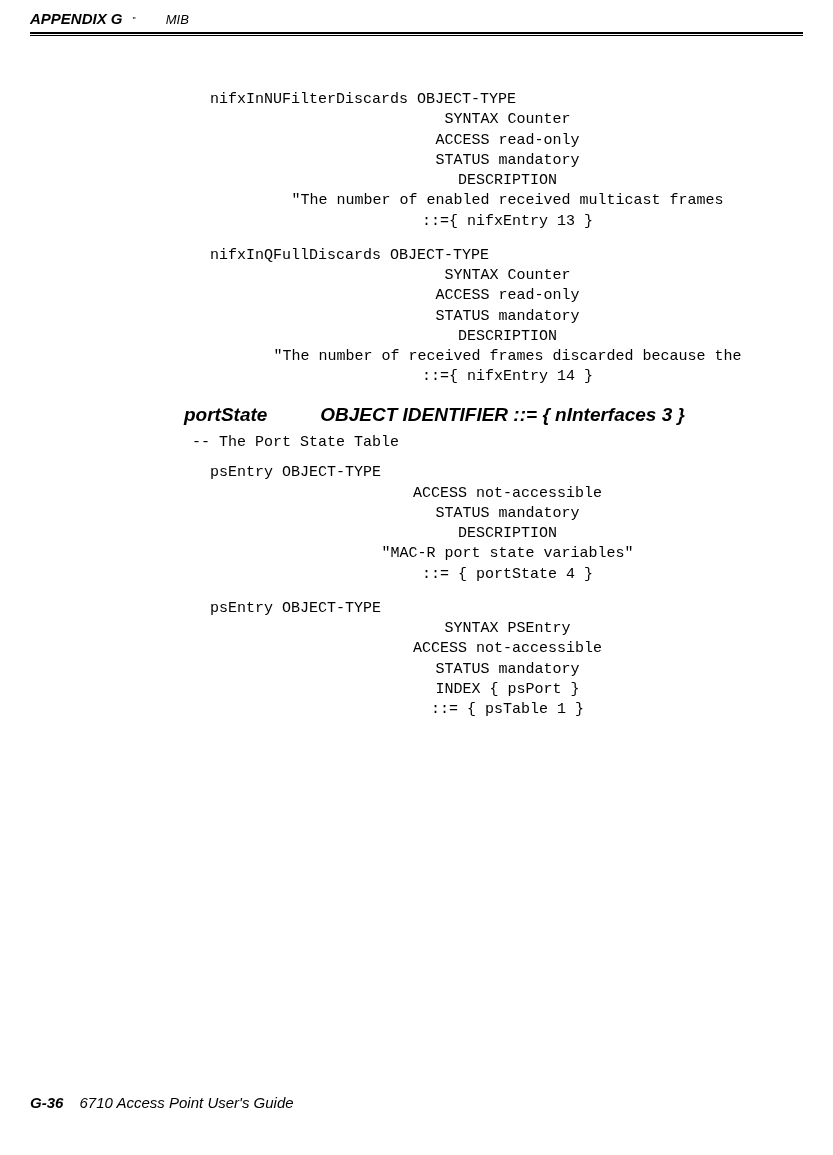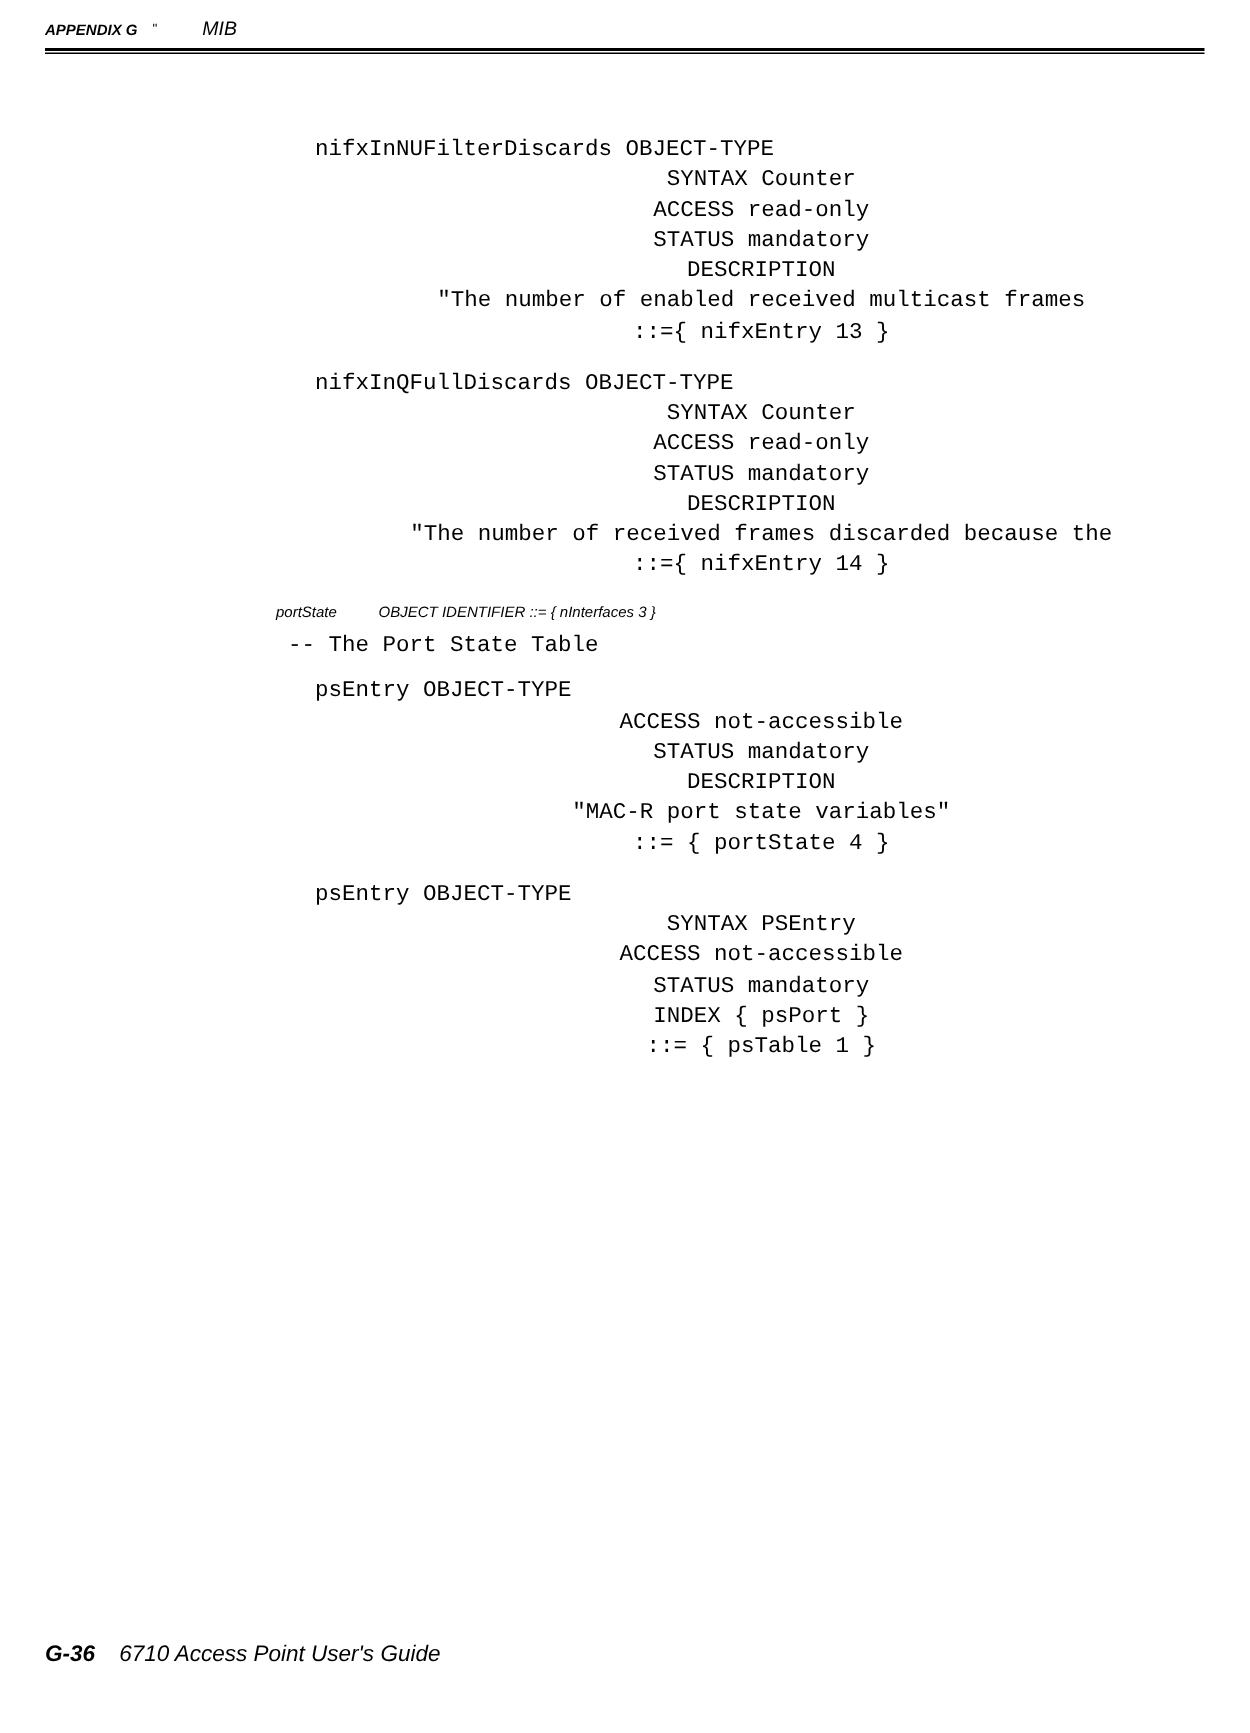--- a/index.html
+++ b/index.html
@@ -11,21 +11,21 @@
       position: relative;
     }
     .header {
       position: absolute;
       top: 10px;
       left: 30px;
       right: 30px;
     }
     .header-title {
       font-family: Arial, sans-serif;
-      font-size: 10px;
+      font-size: 15px;
       font-weight: bold;
       font-style: italic;
     }
     .header-sub {
       font-family: Arial, sans-serif;
       font-size: 13px;
       font-style: italic;
       font-weight: normal;
       margin-left: 20px;
     }
@@ -45,23 +45,23 @@
       left: 210px;
       right: 40px;
       font-family: "Courier New", monospace;
       font-size: 15px;
       line-height: 1.35;
     }
     .block { margin-bottom: 14px; }
     .indent { padding-left: 12px; text-align: center; }
     .section-heading {
       font-family: Arial, sans-serif;
-      font-weight: normal;
+      font-weight: bold;
       font-style: italic;
-      font-size: 10px;
+      font-size: 19px;
       margin-left: -26px;
       margin-bottom: 6px;
       white-space: pre;
     }
     .comment {
       margin-left: -18px;
       margin-bottom: 10px;
     }
     .footer {
       position: absolute;

